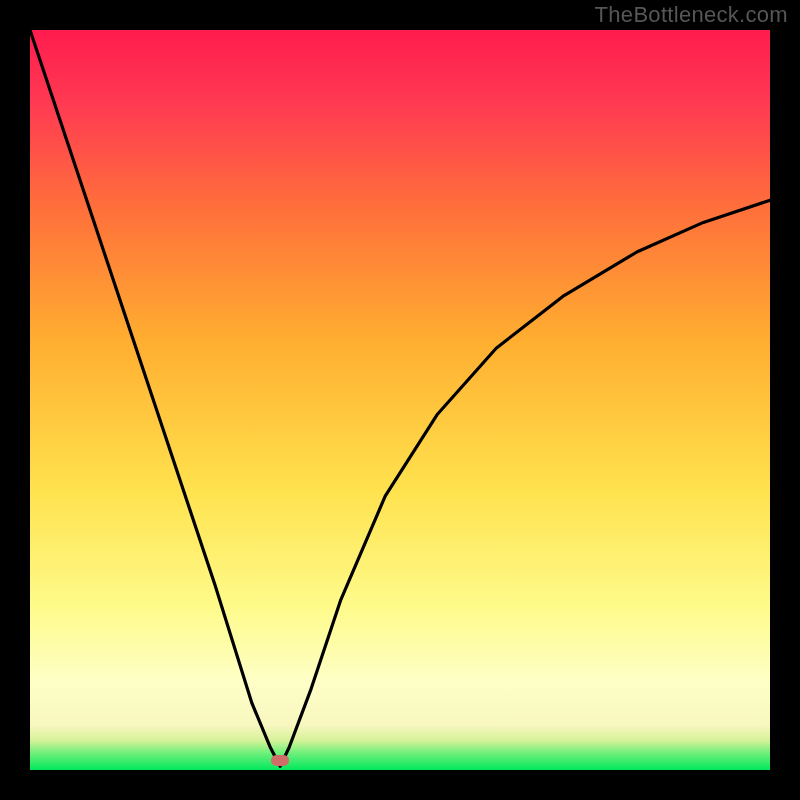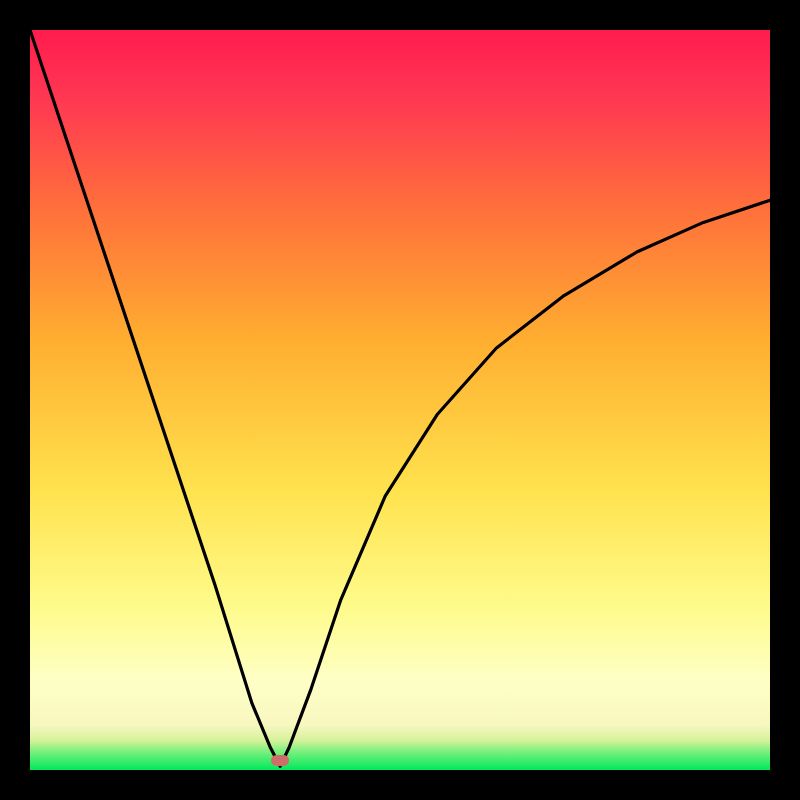--- a/index.html
+++ b/index.html
@@ -65,20 +65,21 @@
     height: 11px;
     background: #cf6d68;
     border-radius: 6px / 5px;
     z-index: 3;
   }
 </style>
 </head>
 <body>
 
 <div class="frame">
+  <div class="watermark">TheBottleneck.com</div>
 
   <div class="gradient-panel"></div>
 
   <svg class="curve" viewBox="0 0 740 740" preserveAspectRatio="none">
     <path id="curve-path" fill="none" stroke="#000" stroke-width="3.2" stroke-linecap="round" stroke-linejoin="round" d="M0.00 0.00 L37.00 111.00 L74.00 222.00 L111.00 333.00 L148.00 444.00 L185.00 555.00 L222.00 673.40 L240.50 717.80 L250.12 736.30 L259.00 717.80 L281.20 658.60 L310.80 569.80 L355.20 466.20 L407.00 384.80 L466.20 318.20 L532.80 266.40 L606.80 222.00 L673.40 192.40 L740.00 170.20"></path>
   </svg>
 
   <div class="marker" id="marker" style="left: 271.12px; top: 755.38px;"></div>
 </div>
 

